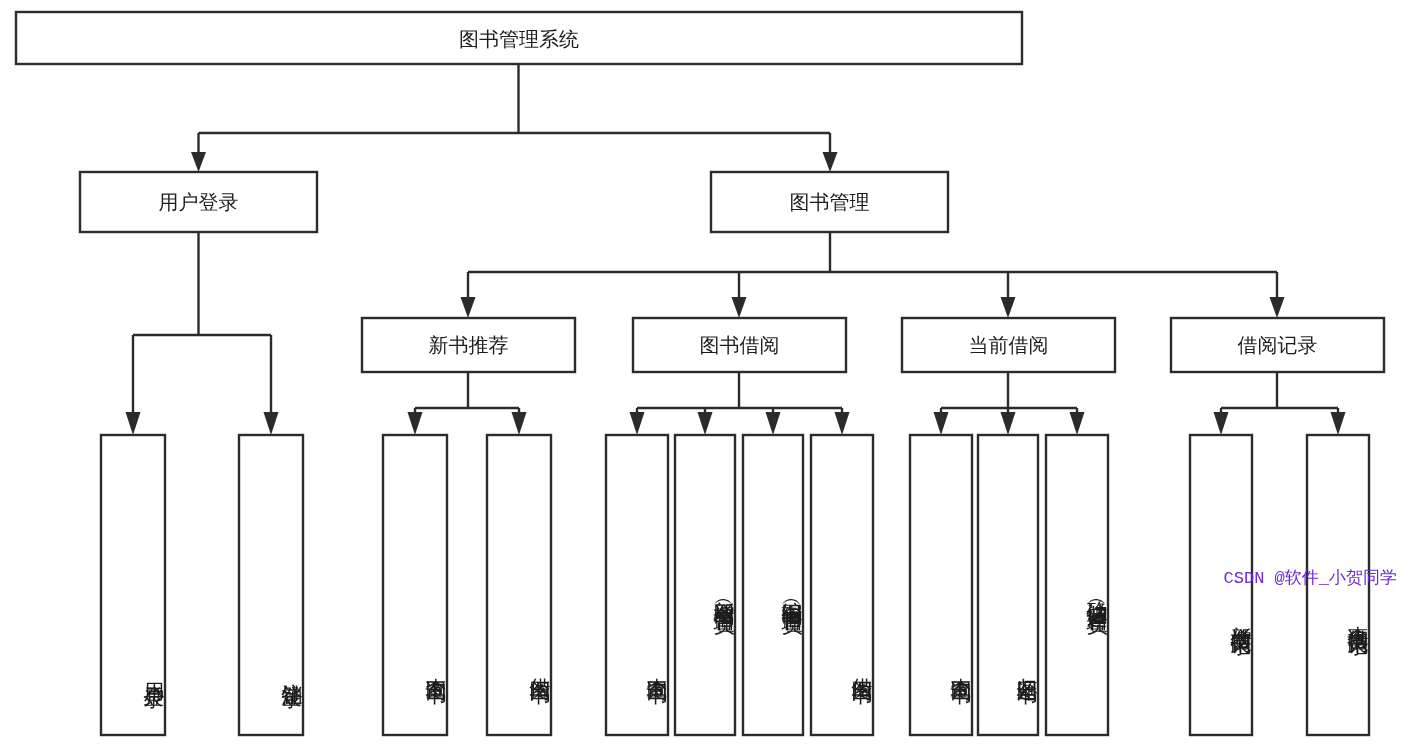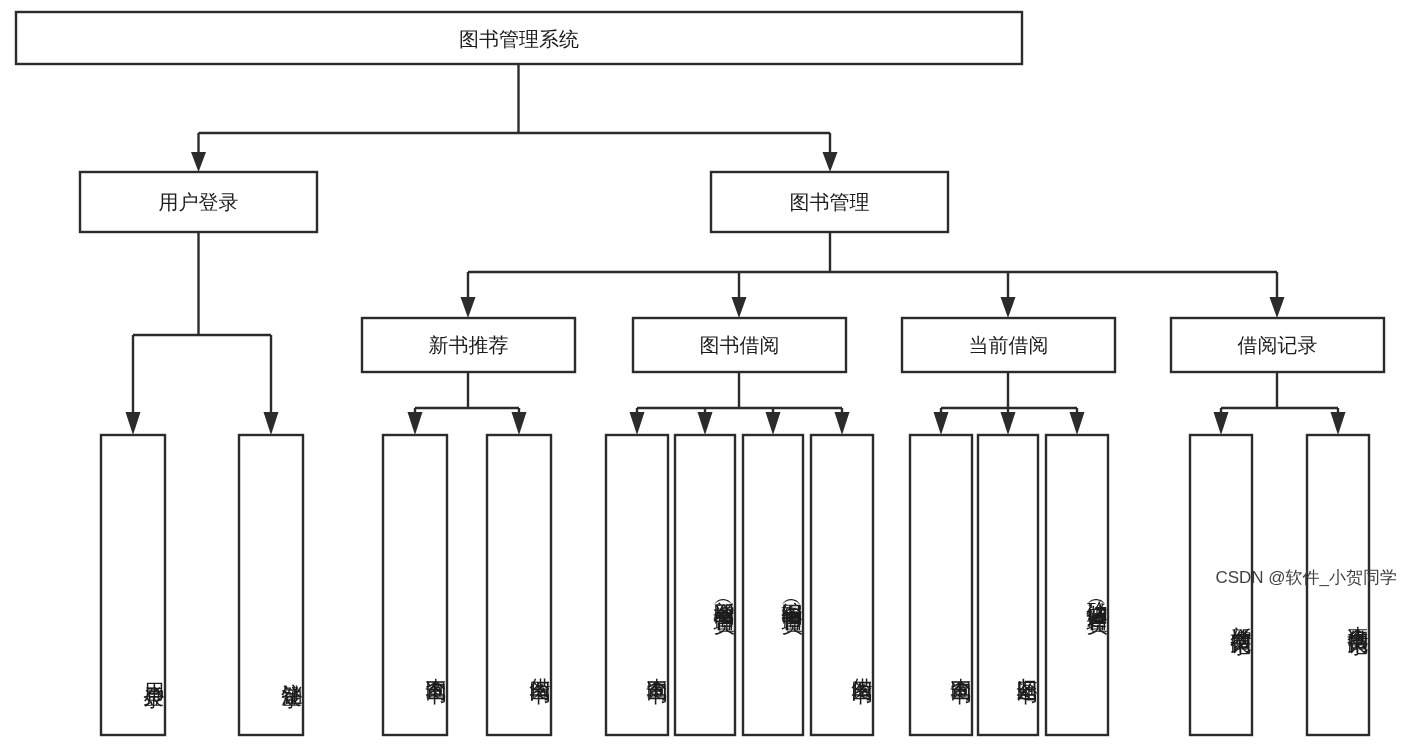--- a/index.html
+++ b/index.html
@@ -62,23 +62,23 @@
     align-items: flex-start;
     justify-content: center;
     white-space: nowrap;
     pointer-events: none;
     user-select: none;
   }
   .watermark {
     position: absolute;
     right: 8px;
     bottom: 6px;
-    font-family: Liberation Sans, sans-serif;
+    font-family: Liberation Mono, monospace;
     font-size: 17px;
-    color: #404040;
+    color: #6d28d9;
     white-space: nowrap;
     user-select: none;
   }
 </style>
 </head>
 <body>
 
 <div id="diagram-root">
 
   <svg id="tree-svg" viewBox="0 0 1405 747">

